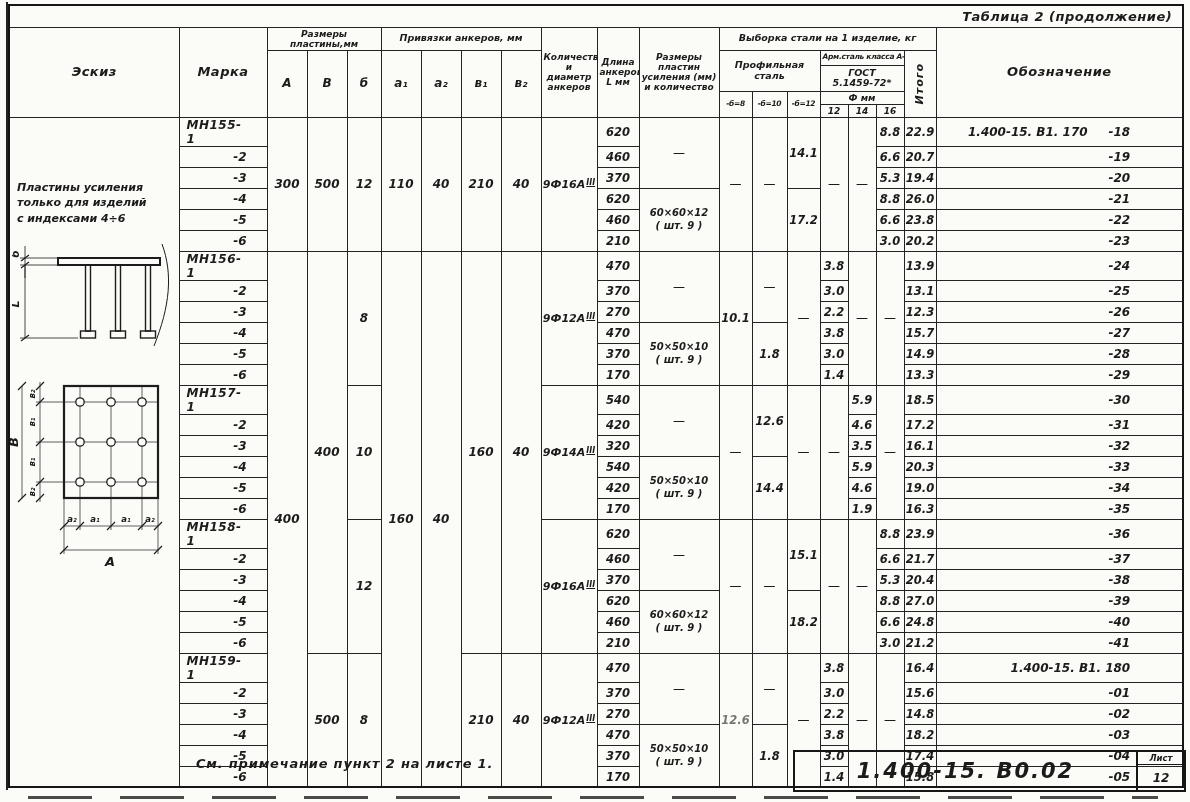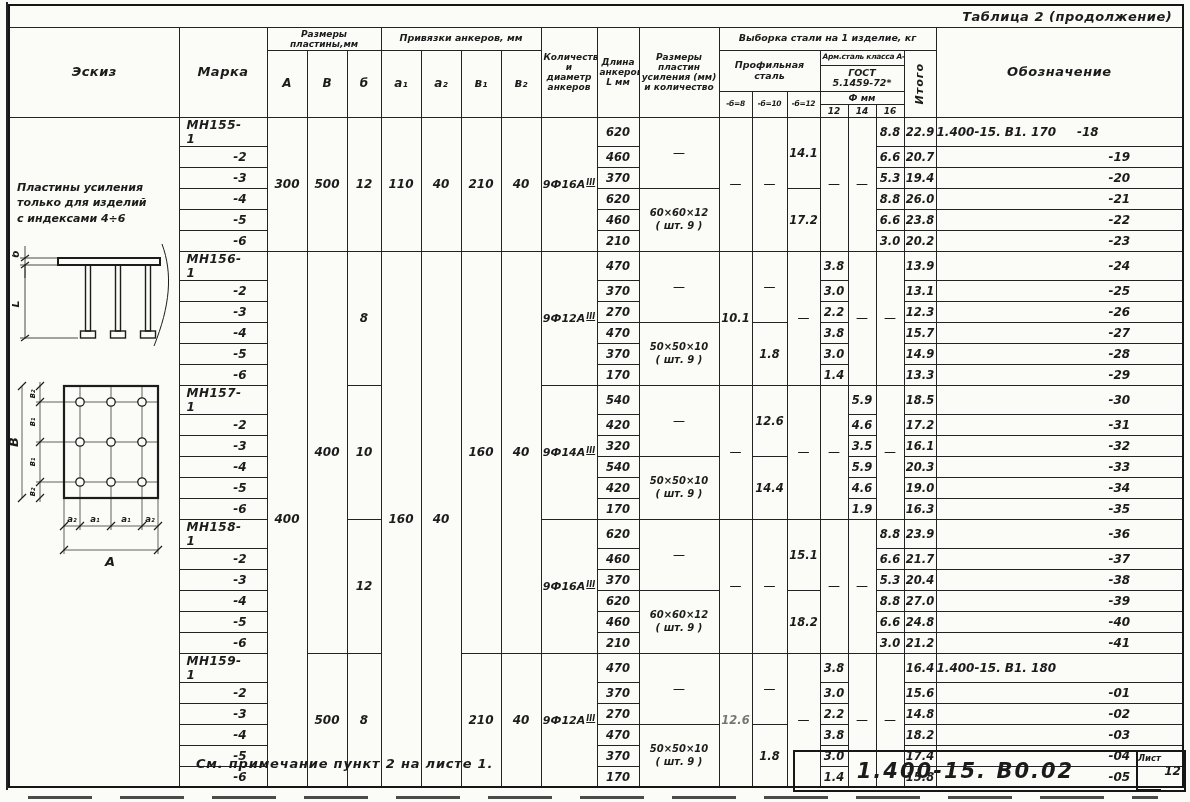--- a/index.html
+++ b/index.html
@@ -31,41 +31,41 @@
   tbody td{font-size:12px}
   .mark{text-align:right;padding-right:20px}
   .first{text-align:left;padding-left:7px;letter-spacing:.5px}
   .len,.wv,.tot{font-size:11.5px}
   .dash{font-weight:normal}
   .reinf{font-size:10px;white-space:pre-line;line-height:1.25}
   .anch{font-size:11px;white-space:nowrap}
   .acls{font-size:8px;text-decoration:underline;vertical-align:3px;margin-left:1px}
   .faint{opacity:.6}
   .desig{text-align:right;padding-right:52px;white-space:pre}
-  .dbase{text-align:left;}
+  .dbase{text-align:right;}
 
   
   .eskiz-cell{position:relative;vertical-align:top}
   .eskiz-content{position:absolute;inset:0}
   .sk-note{position:absolute;left:7px;top:62px;width:158px;font-size:11px;line-height:1.4;
            font-style:italic;font-weight:bold;text-align:left}
   .skn1{}
   .sk-side{position:absolute;left:2px;top:122px}
   .sk-plan{position:absolute;left:0px;top:262px}
   svg text{font-family:"DejaVu Sans",sans-serif;font-style:italic;font-weight:bold;fill:#1b1b1b}
 
   
   .bottom{position:absolute;left:0;top:746px;width:1190px;height:56px}
   .note{position:absolute;left:196px;top:10px;font-size:13px;font-style:italic;
         font-weight:bold;letter-spacing:.8px}
   .titleblock{position:absolute;left:793px;top:4px;width:389px;height:38px;
               border:2.5px solid #161616;display:flex}
   .tb-main{flex:1;display:flex;align-items:center;justify-content:center;
            font-size:21px;font-style:italic;font-weight:bold;letter-spacing:2px}
-  .tb-sheet{width:46px;border-left:2px solid #161616;display:flex;flex-direction:row}
+  .tb-sheet{width:46px;border-left:2px solid #161616;display:flex;flex-direction:column}
   .tb-sheet-label{border-bottom:1.5px solid #161616;font-size:8.5px;font-style:italic;
                   font-weight:bold;text-align:center;padding:1px 0}
   .tb-sheet-num{flex:1;display:flex;align-items:center;justify-content:center;
                 font-size:12px;font-style:italic;font-weight:bold}
   .scanline{position:absolute;bottom:3px;left:28px;width:1130px;height:3px;opacity:.85;
             background:repeating-linear-gradient(90deg,#2b2b2b 0 64px,transparent 64px 92px)}
 </style>
 </head>
 <body>
 

